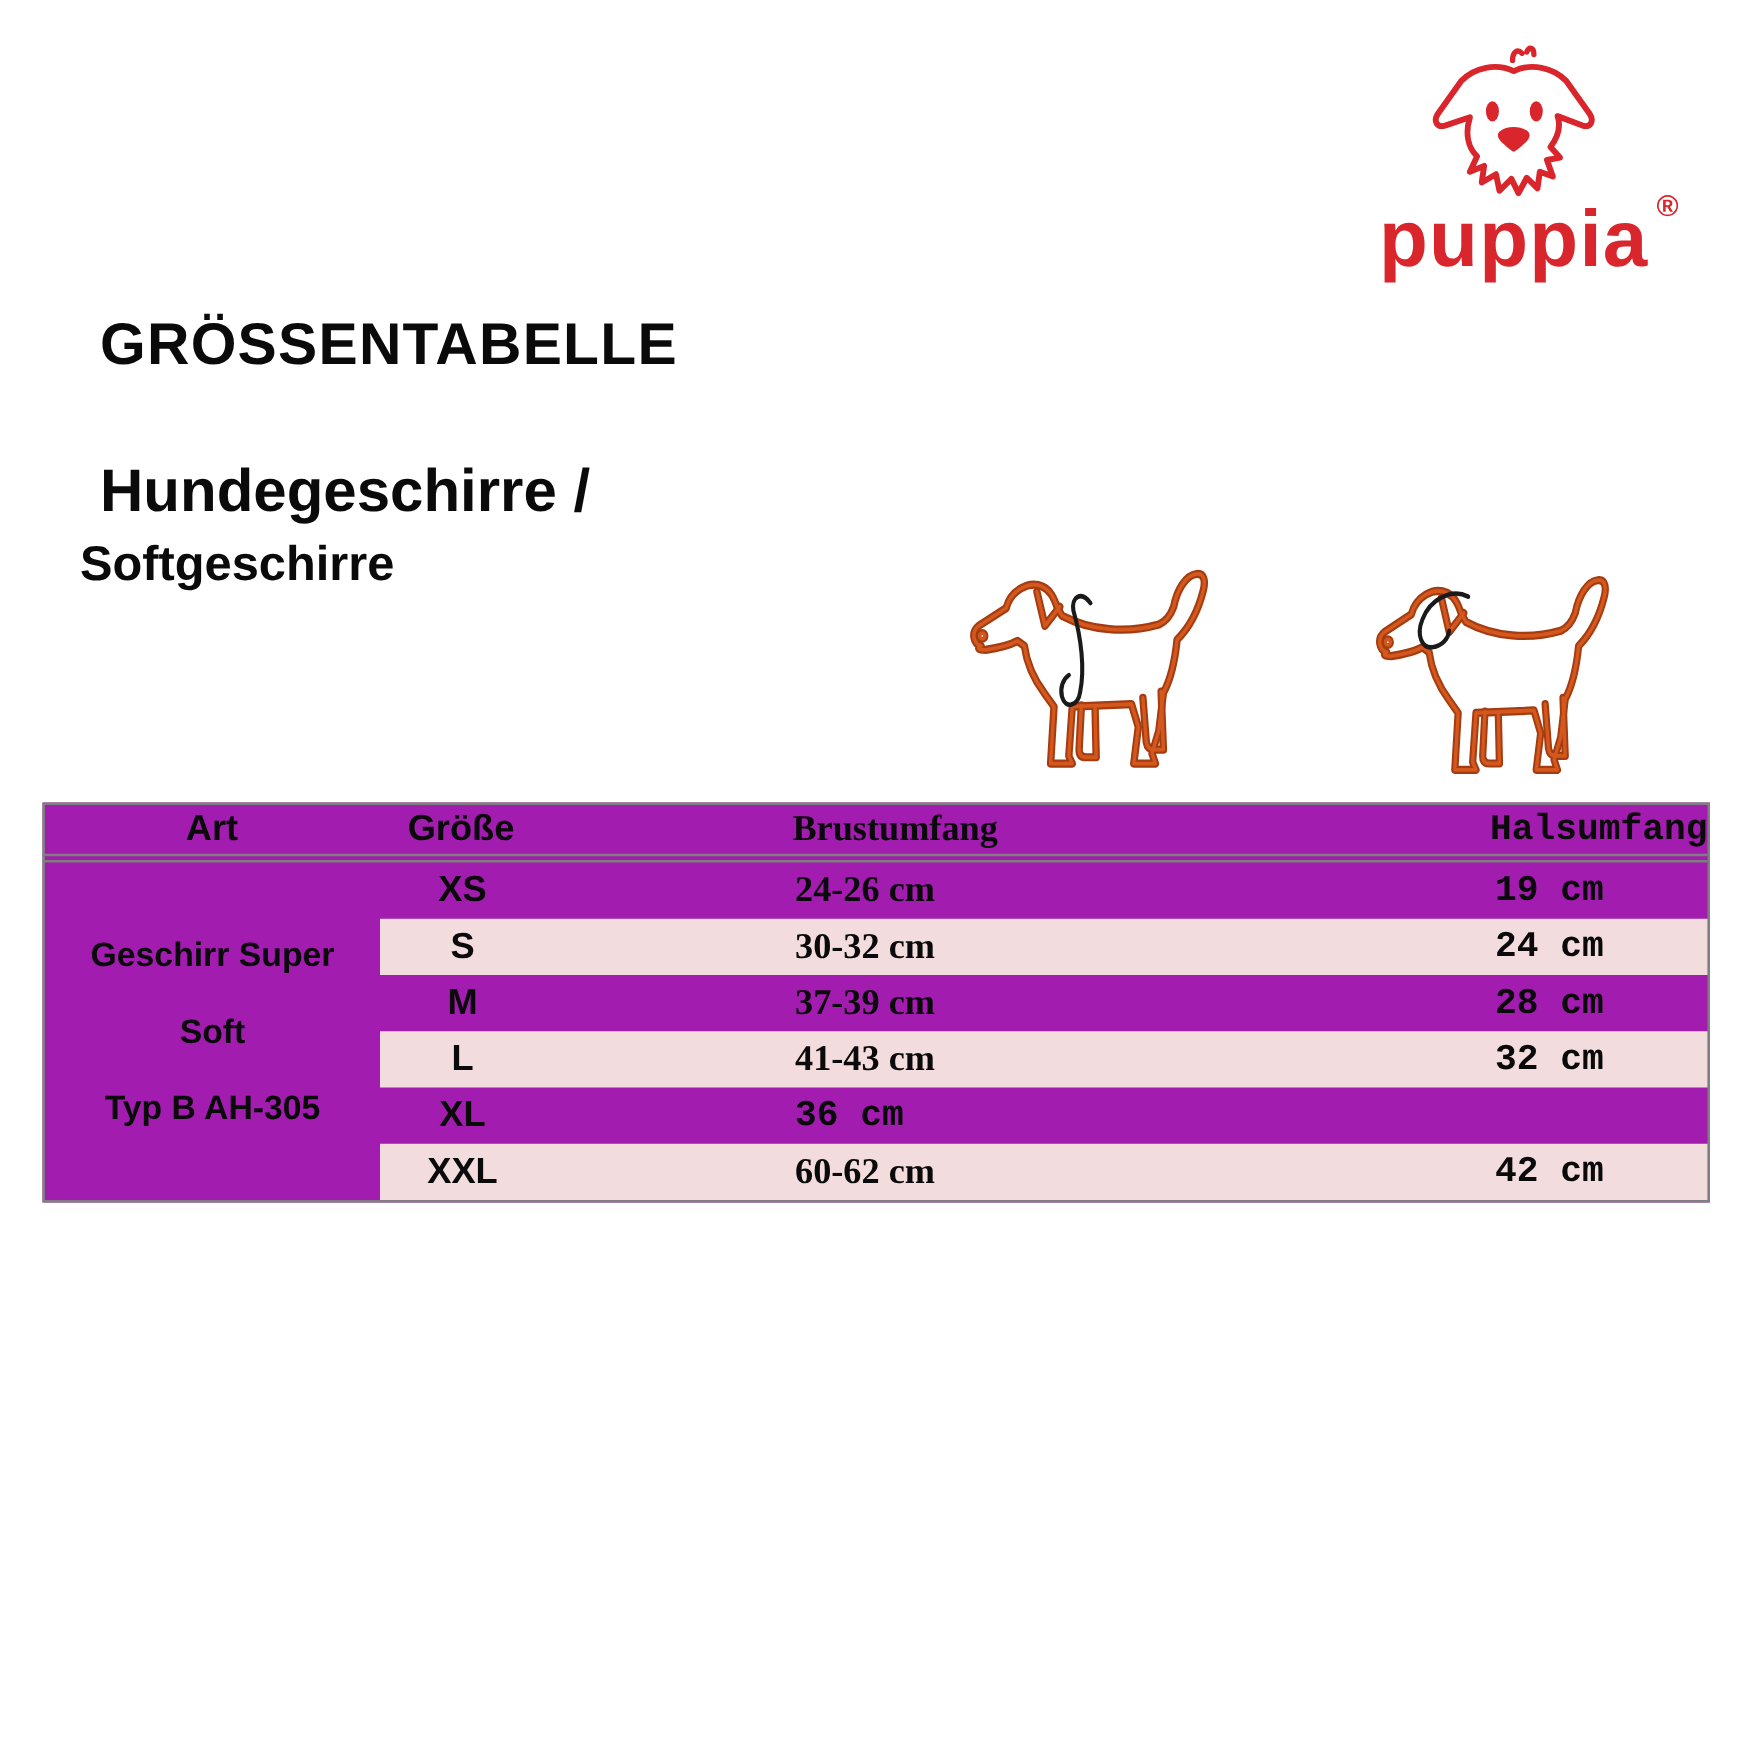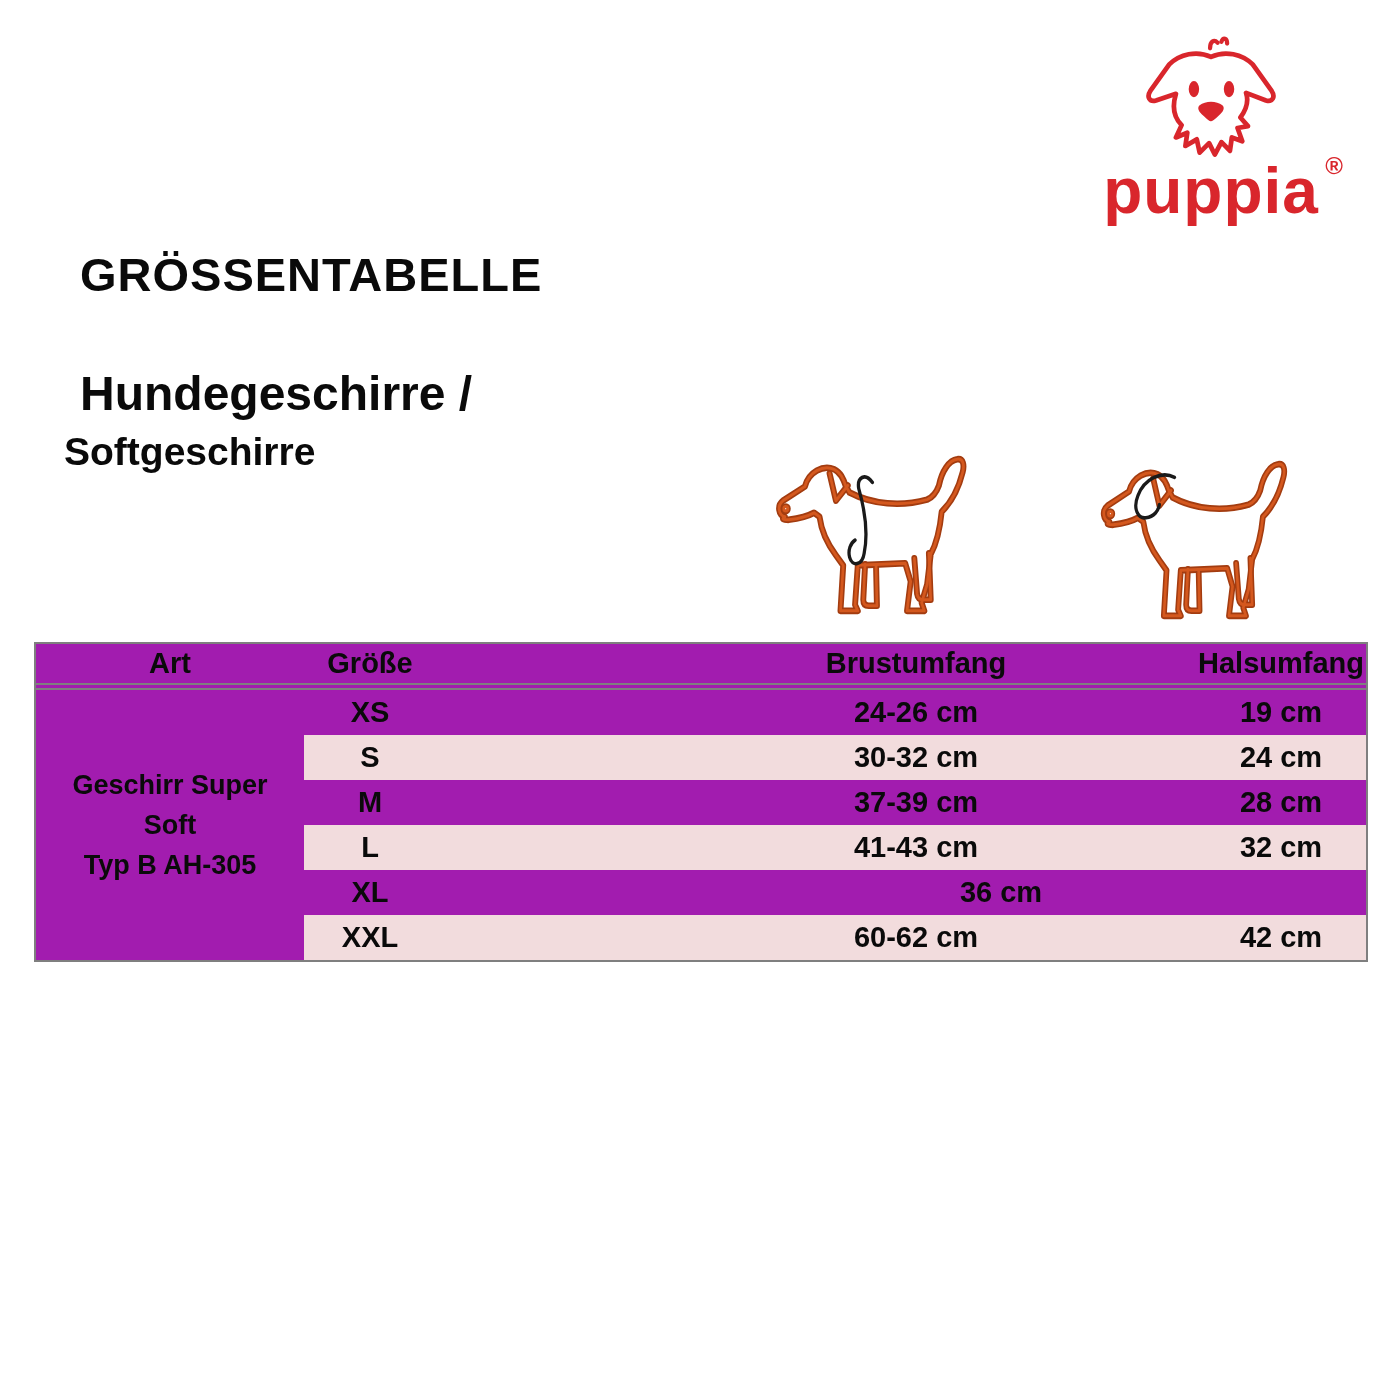--- a/index.html
+++ b/index.html
@@ -59,30 +59,30 @@
     border-bottom:2px solid var(--line);
     font-size:29px;font-weight:bold;
   }
   .tbody{
     position:relative;border-top:2px solid var(--line);margin-top:3px;
     font-size:29px;font-weight:bold;
   }
   .c-art{width:268px;text-align:center;}
   .c-size{width:132px;text-align:center;}
   .c-spacer{width:200px;}
-  .c-chest{width:560px;text-align:center;}
-  .c-neck{flex:1;text-align:center;}
+  .c-chest{width:560px;text-align:left;font-family:Liberation Serif, serif;}
+  .c-neck{flex:1;font-family:Liberation Mono, monospace;}
   .trow{display:flex;height:45px;}
   .art-gap{width:268px;}
   .row-band{flex:1;display:flex;align-items:center;}
   .row-band.pink{background:var(--pink);}
   .art-cell{
     position:absolute;left:0;top:0;width:268px;height:100%;
     display:flex;flex-direction:column;justify-content:center;
-    text-align:center;font-size:27px;font-weight:bold;line-height:40px;
+    text-align:center;font-size:27px;font-weight:bold;line-height:40px;gap:21px;
   }
 </style>
 </head>
 <body>
 
 <svg width="0" height="0" style="position:absolute" aria-hidden="true">
   <defs>
     <g id="dog-shape">
       <path d="M112,121 L110,156 Q110,162 116,162 L125,162 L124,122"></path>
       <path d="M166,115 L169,150 Q170,156 176,156 L184,156 L182,110"></path>

